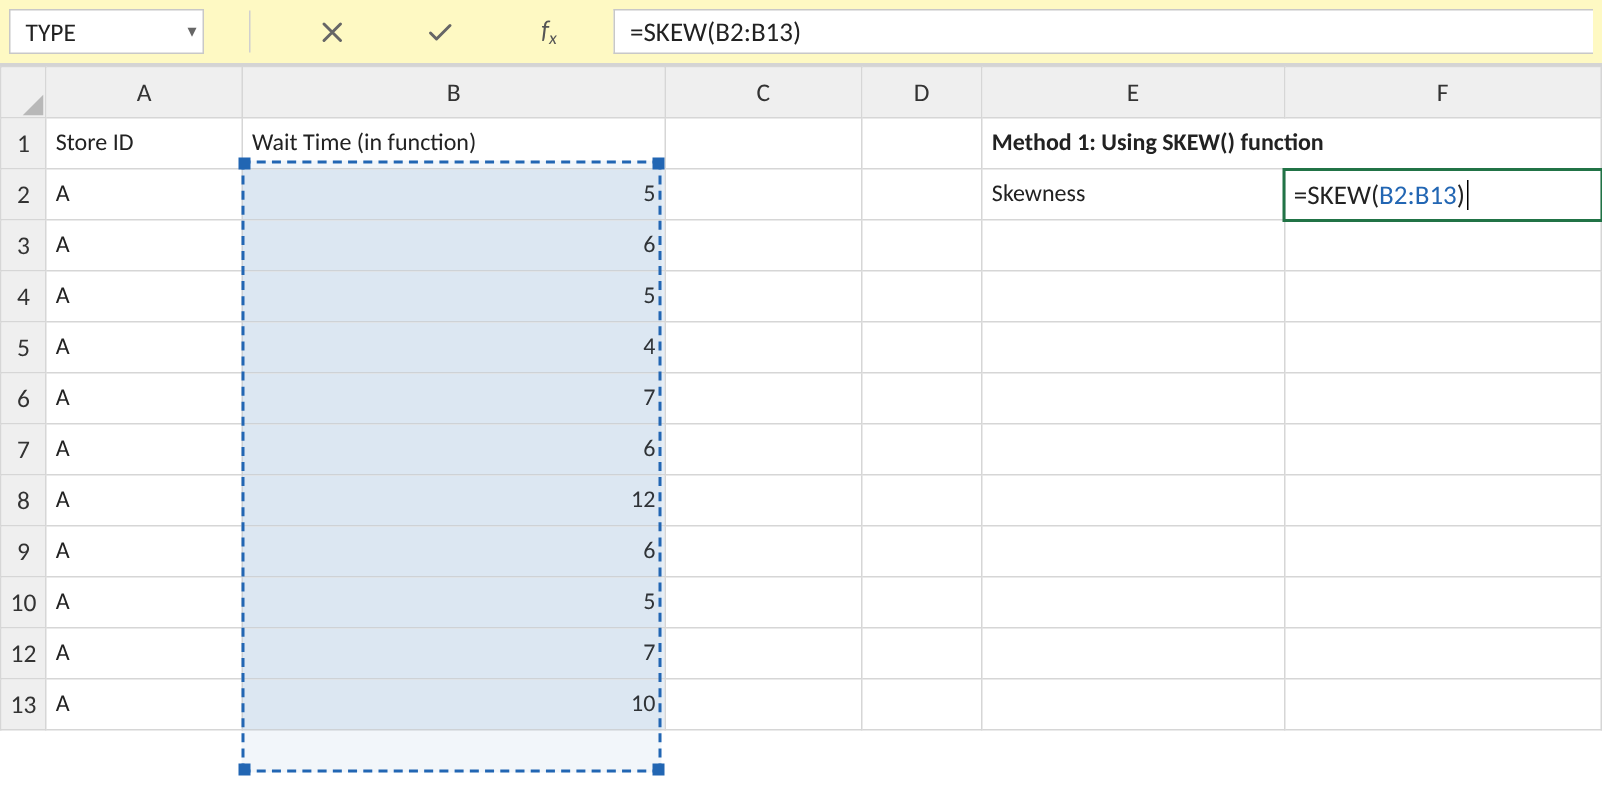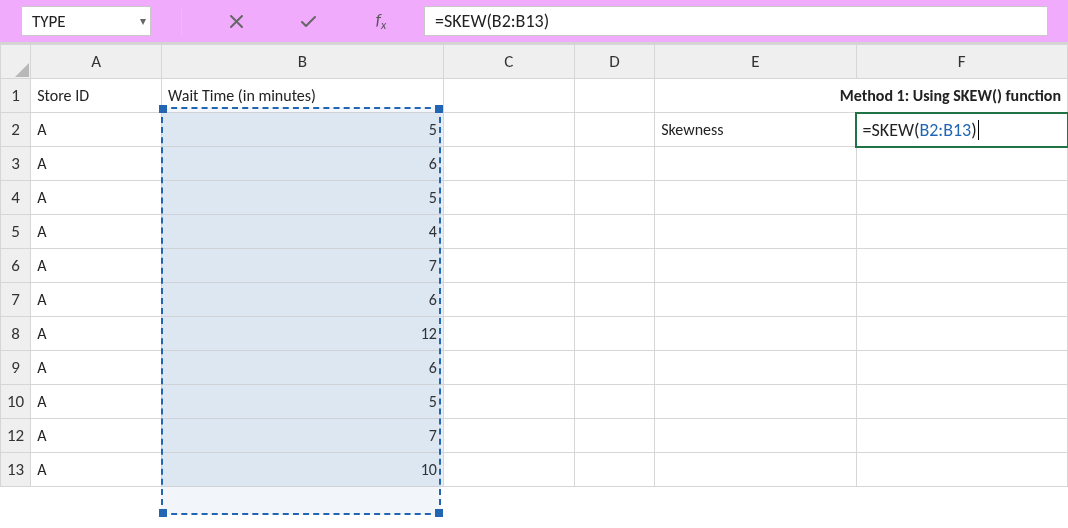--- a/index.html
+++ b/index.html
@@ -8,23 +8,23 @@
     font-family: Calibri, "Segoe UI", Arial, sans-serif;
     font-size: 18px;
     background: #fff;
     color: #222;
     width: 1068px; height: 528px;
     overflow: hidden;
   }
   .fbar {
     display: flex; align-items: center;
     height: 44px;
-    background: #f0abfc;
+    background: #fef9c3;
     border-bottom: 2px solid #d4d4d4;
-    padding: 0 21px;
+    padding: 0 6px;
     gap: 0px;
   }
   .name-box {
     width: 130px; height: 30px;
     background: #fff;
     border: 1px solid #c8c8c8;
     display: flex; align-items: center;
     padding: 0 10px;
     font-size: 17px;
     position: relative;
@@ -88,21 +88,21 @@
   .corner svg { position:absolute; right:1px; bottom:1px; }
 
   td.cell { background:#fff; }
   .cell-inner {
     padding: 0 6px;
     height: 100%;
     display: flex; align-items: center;
     font-size: 16px;
   }
   .align-right .cell-inner { justify-content: flex-end; }
-  .align-center .cell-inner { justify-content: flex-end; font-weight: bold; }
+  .align-center .cell-inner { justify-content: flex-start; font-weight: bold; }
 
   
   .cA { width: 130px; }
   .cB { width: 280px; }
   .cC { width: 130px; }
   .cD { width: 80px; }
   .cE { width: 200px; }
   .cF { width: 210px; }
 
   
@@ -202,21 +202,21 @@
 
   <tr>
     <td class="row-head"><span>1</span></td>
     <td class="cell">
             <div class="cell-inner">
               <span>Store ID</span>
             </div>
           </td>
     <td class="cell">
             <div class="cell-inner">
-              <span>Wait Time (in minutes)</span>
+              <span>Wait Time (in function)</span>
             </div>
           </td>
     <td class="cell"></td>
     <td class="cell"></td>
     <td class="cell align-center" colspan="2">
             <div class="cell-inner">
               <span>Method 1: Using SKEW() function</span>
             </div>
           </td>
   </tr>

